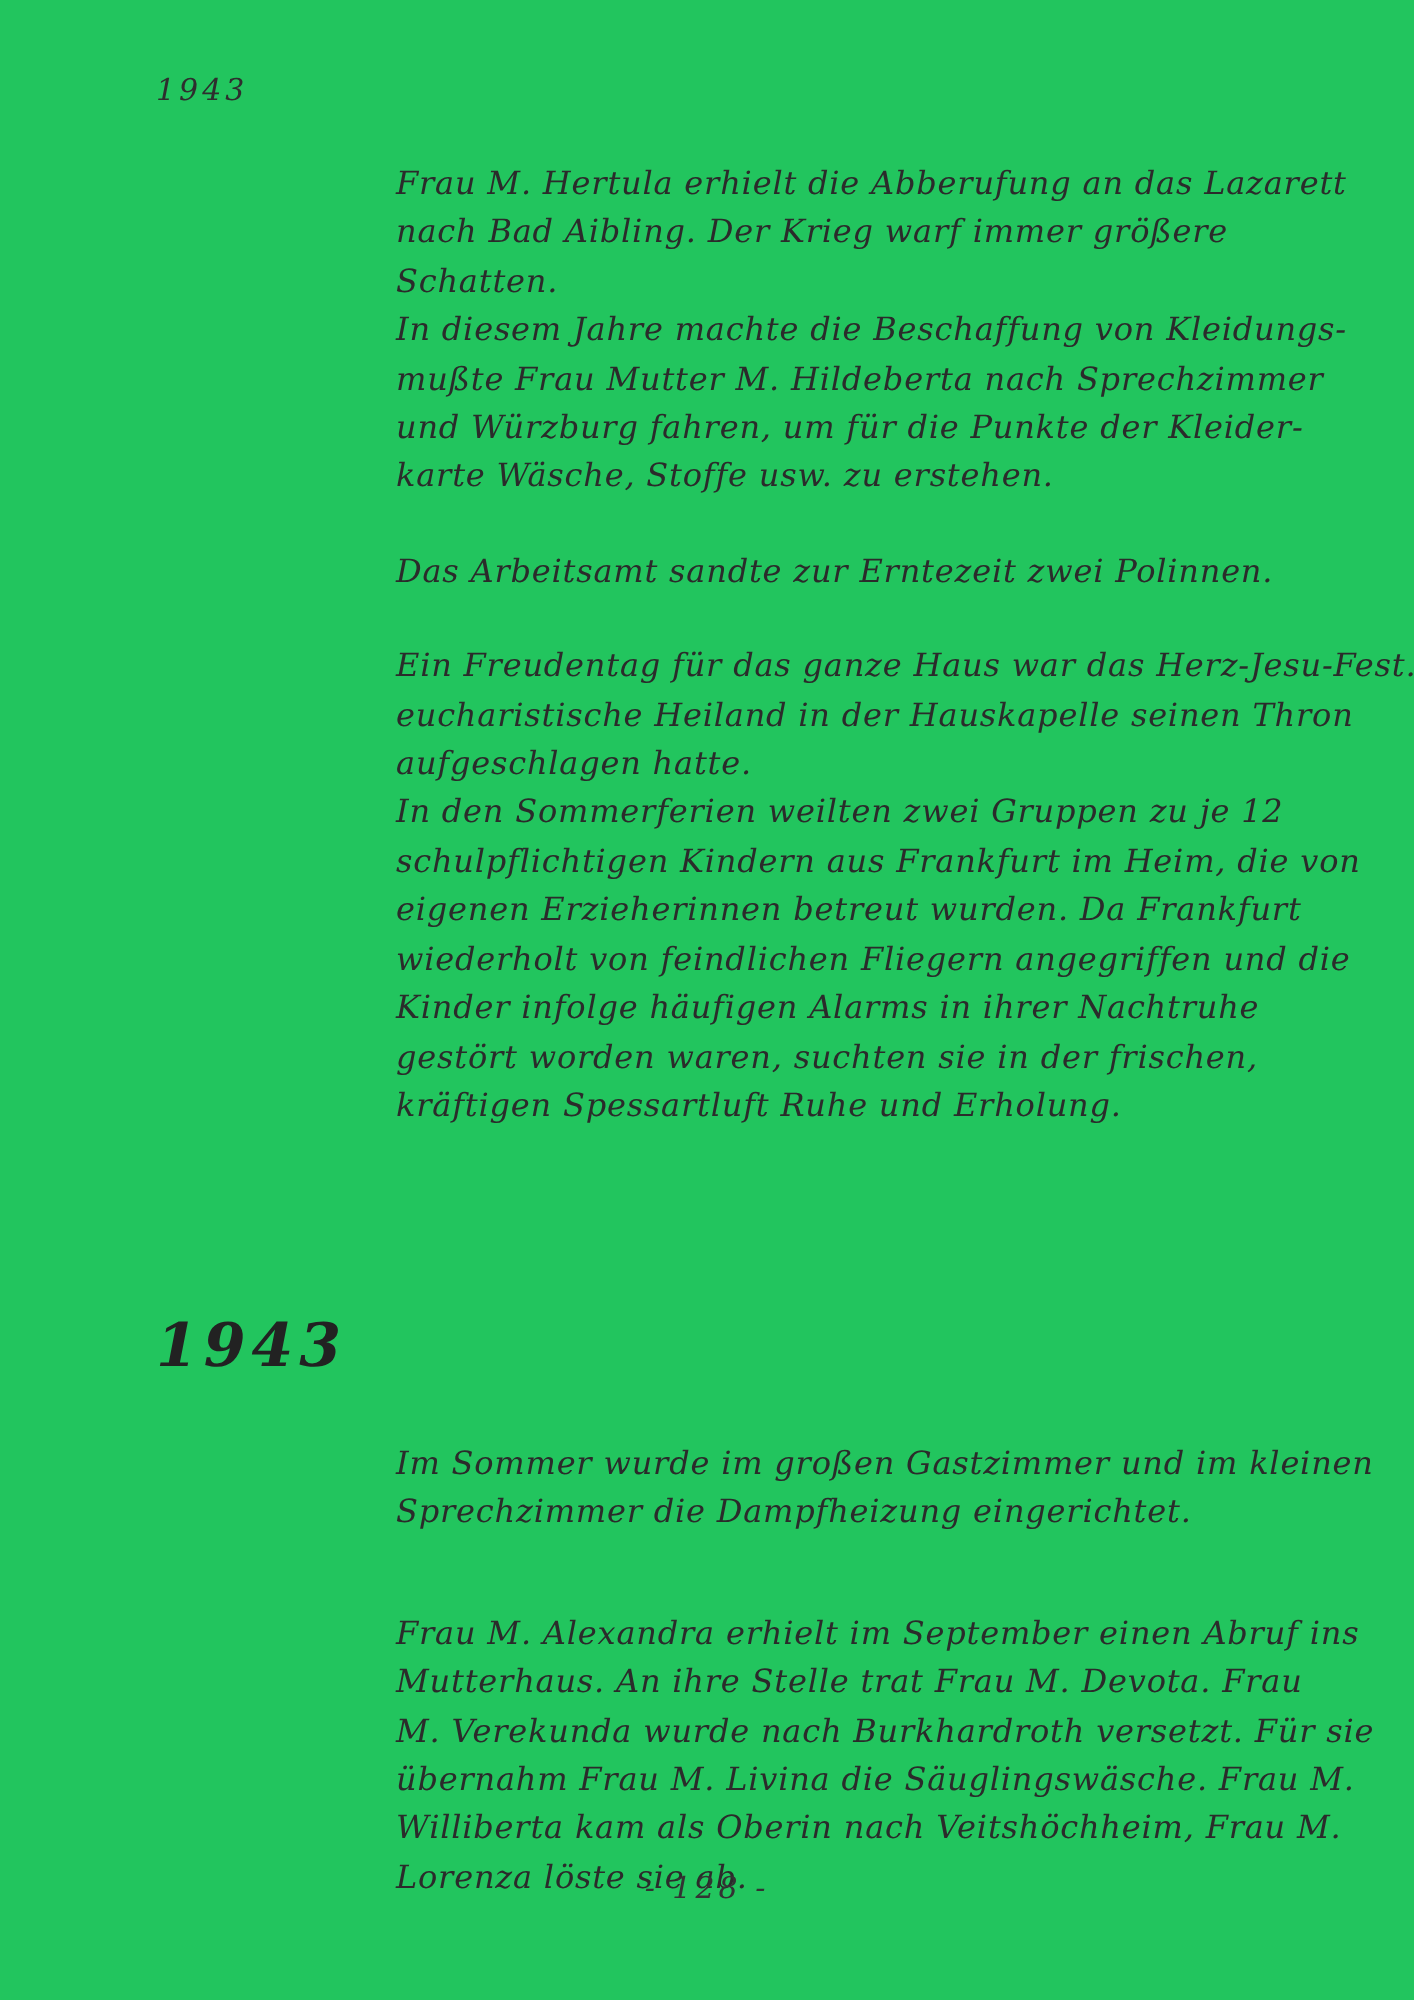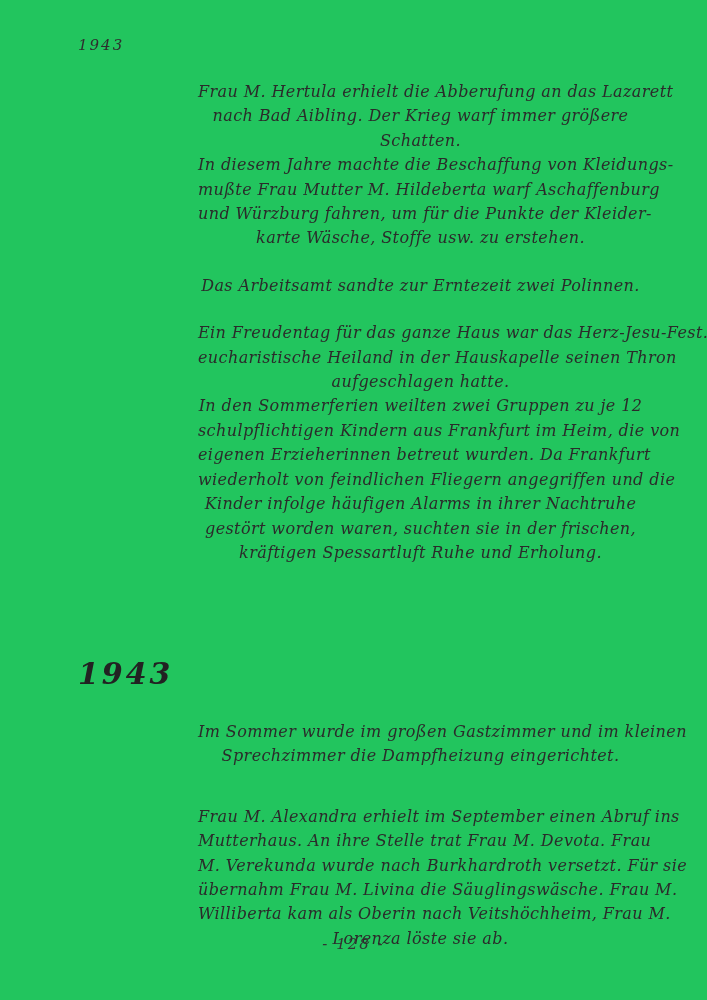--- a/index.html
+++ b/index.html
@@ -35,21 +35,21 @@
     font-style: italic;
     line-height: 24.4px;
     letter-spacing: 0.4px;
     color: #2b2b2b;
   }
   .text-col-1 { top: 80px; }
   .text-col-2 { top: 720px; }
   .para { margin: 0 0 23px 0; }
   .text-col-2 .para { margin-bottom: 36px; }
   .para:last-child { margin-bottom: 0; }
-  .line { white-space: nowrap; text-align: center; }
+  .line { white-space: nowrap; }
   
   .section-heading {
     position: absolute;
     left: 78px;
     top: 656px;
     font-size: 30px;
     font-style: italic;
     font-weight: 600;
     letter-spacing: 3px;
     color: #222222;
@@ -73,21 +73,21 @@
 <div class="page" style="background: #22c55e; color: rgb(43, 43, 43);">
 
   <div class="margin-year">1943</div>
 
   <div class="text-col text-col-1">
     <div class="para">
         <div class="line">Frau M. Hertula erhielt die Abberufung an das Lazarett</div>
         <div class="line">nach Bad Aibling. Der Krieg warf immer größere</div>
         <div class="line">Schatten.</div>
         <div class="line">In diesem Jahre machte die Beschaffung von Kleidungs-</div>
-        <div class="line">mußte Frau Mutter M. Hildeberta warf Aschaffenburg</div>
+        <div class="line">mußte Frau Mutter M. Hildeberta nach Sprechzimmer</div>
         <div class="line">und Würzburg fahren, um für die Punkte der Kleider-</div>
         <div class="line">karte Wäsche, Stoffe usw. zu erstehen.</div>
       </div>
     <div class="para">
         <div class="line">Das Arbeitsamt sandte zur Erntezeit zwei Polinnen.</div>
       </div>
     <div class="para">
         <div class="line">Ein Freudentag für das ganze Haus war das Herz-Jesu-Fest.</div>
         <div class="line">eucharistische Heiland in der Hauskapelle seinen Thron</div>
         <div class="line">aufgeschlagen hatte.</div>

